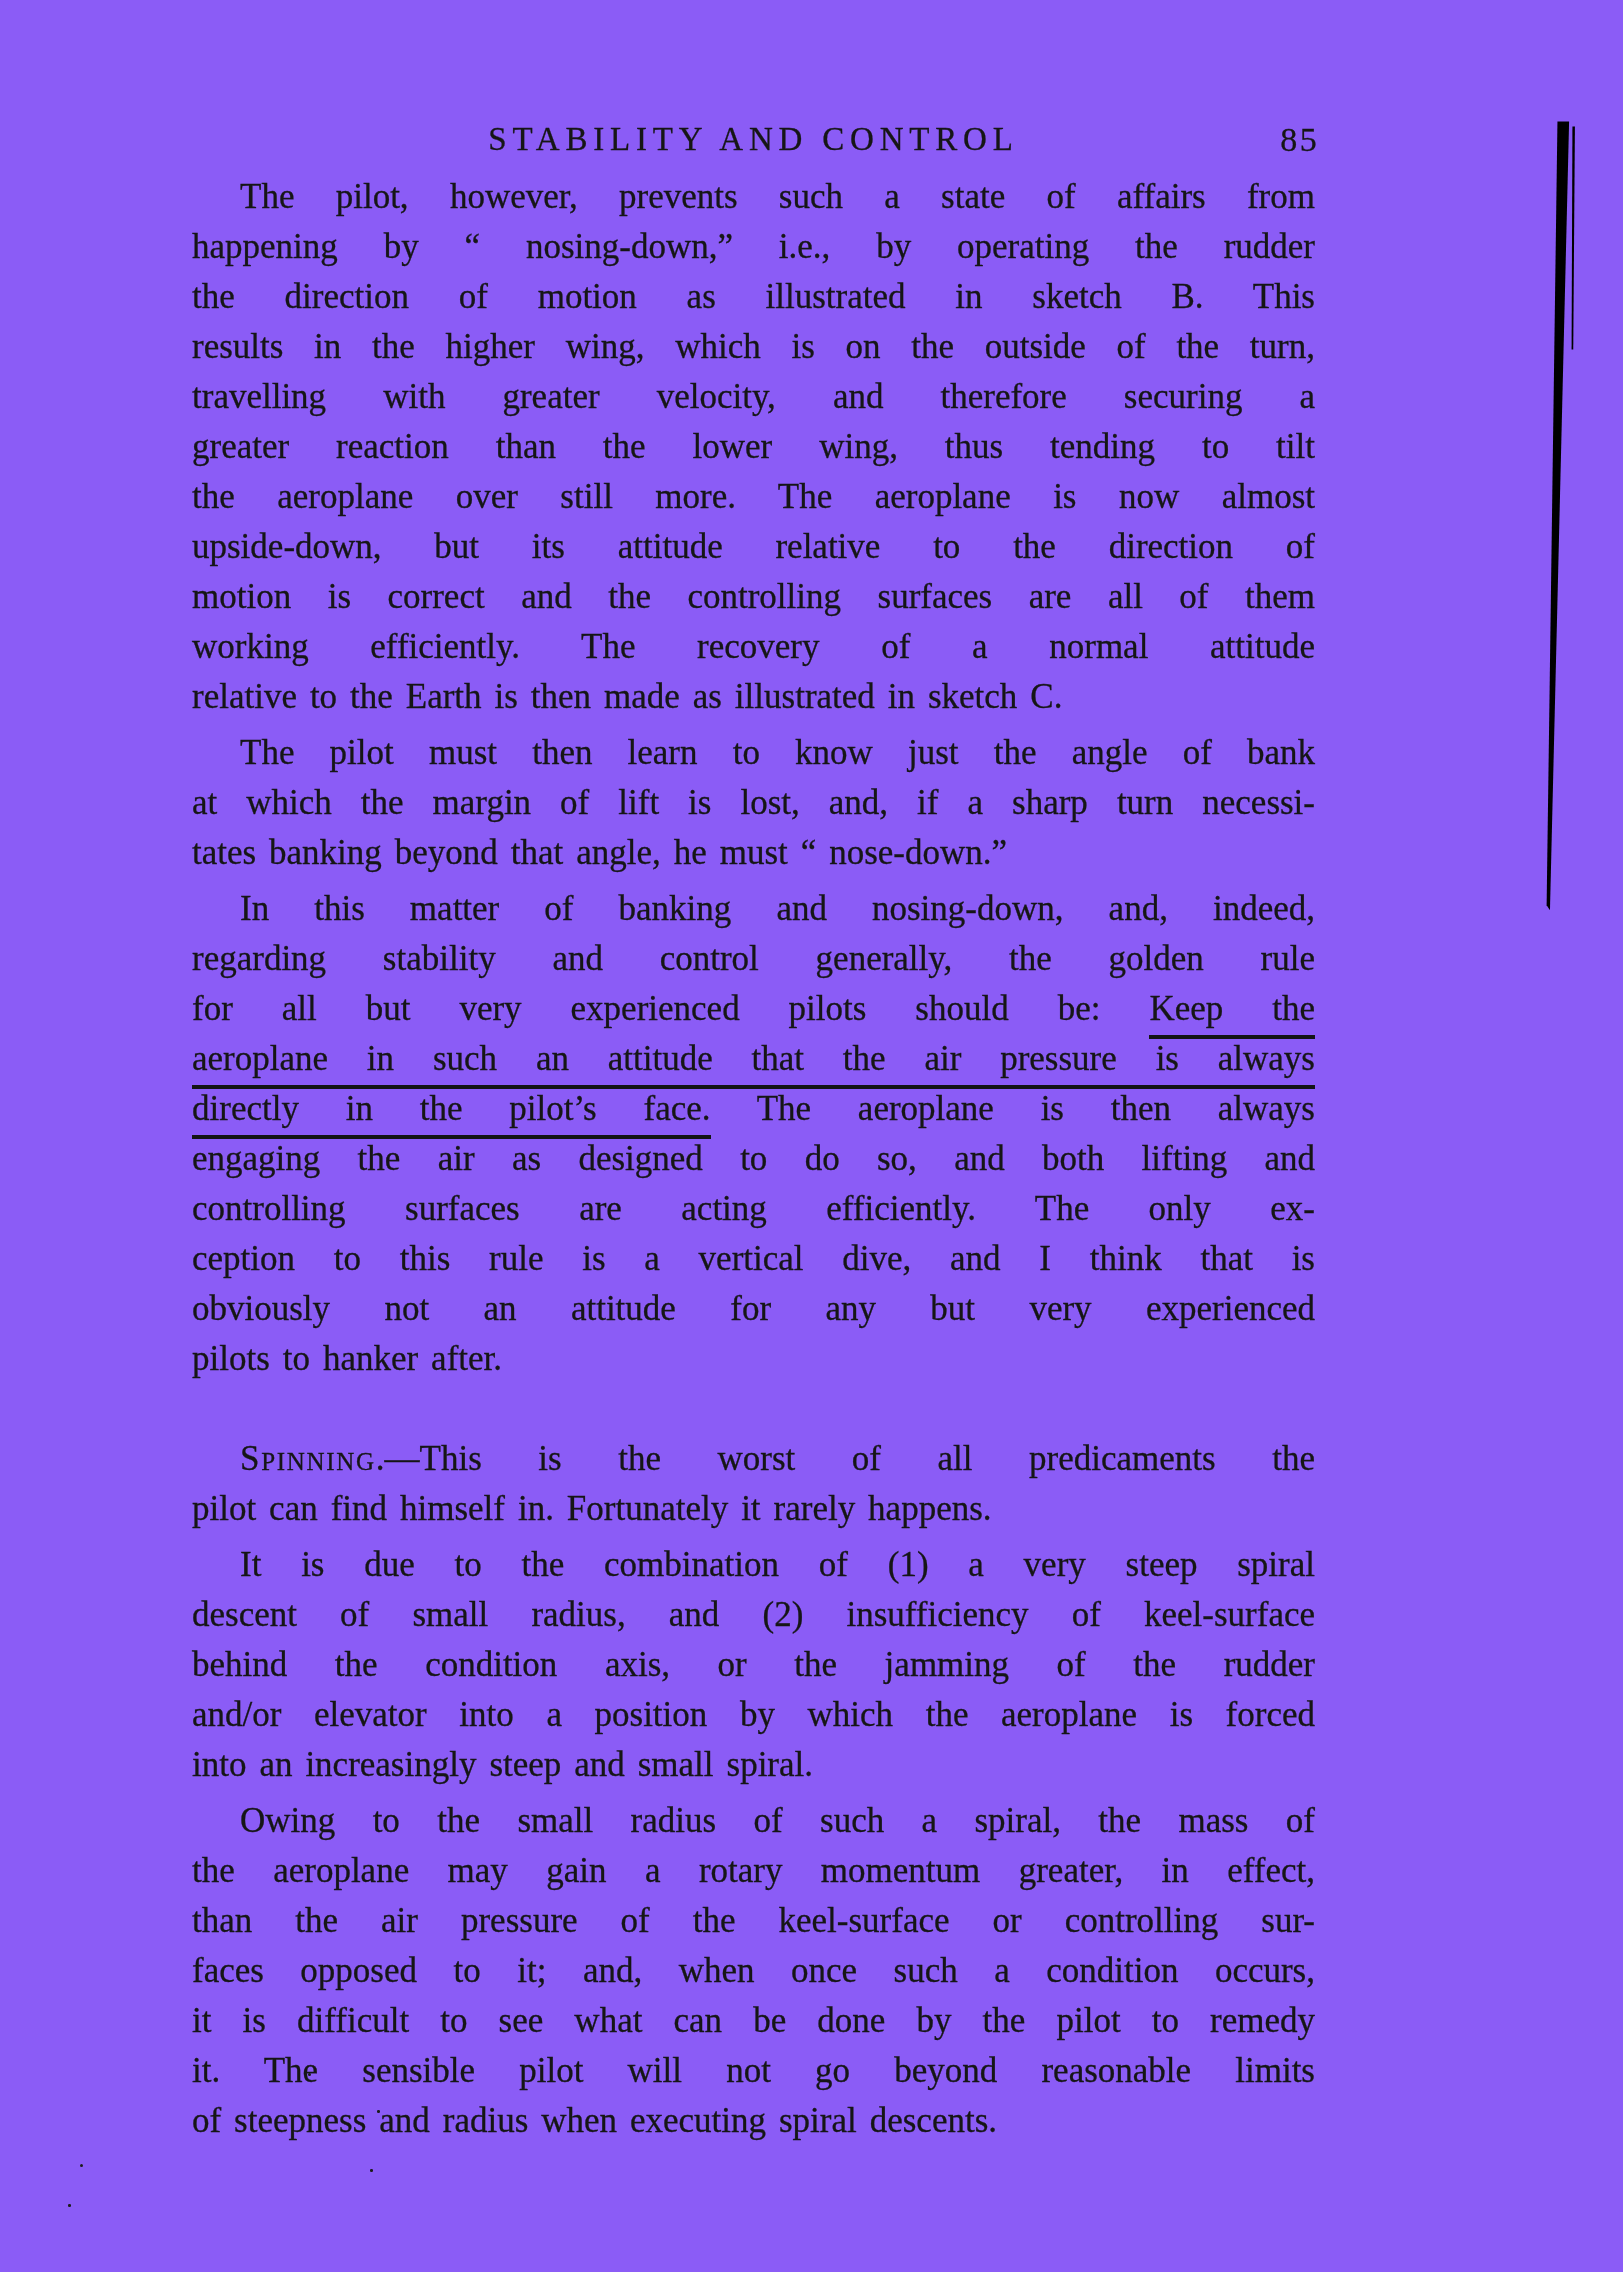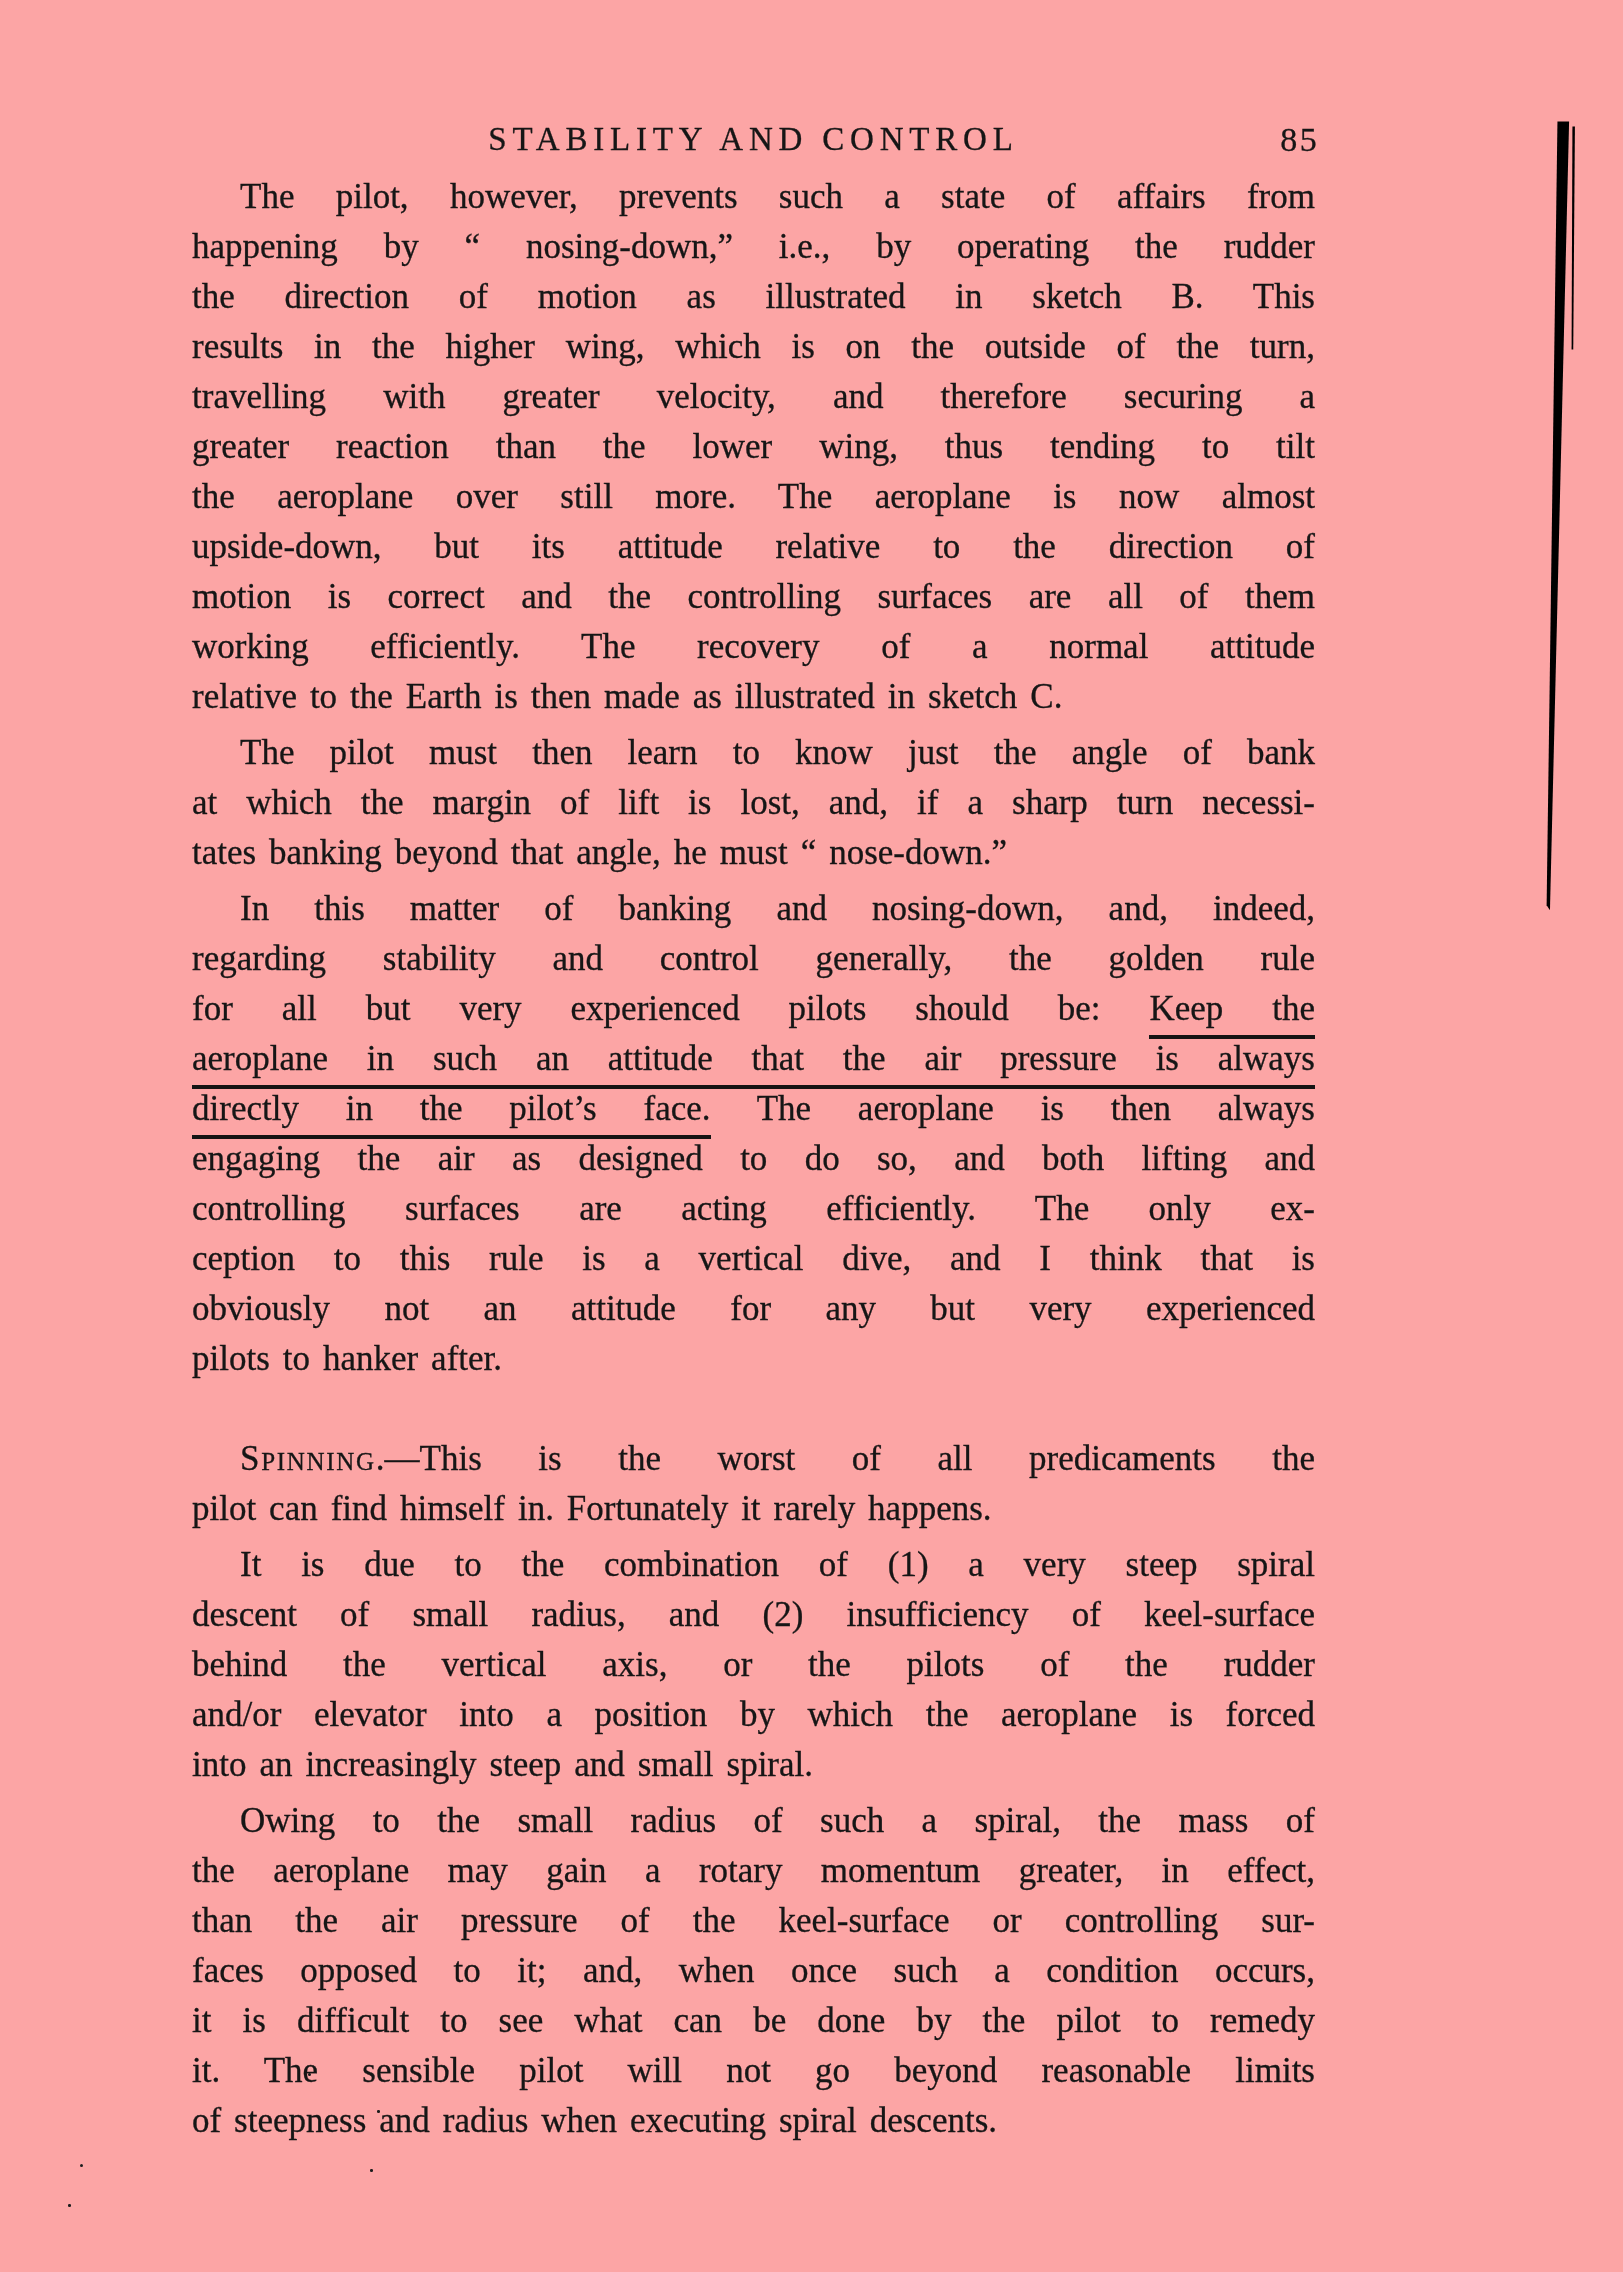--- a/index.html
+++ b/index.html
@@ -1,21 +1,21 @@
 <!DOCTYPE html>
 <html style="font-size:13.3px"><head>
 <meta charset="utf-8">
 <style>
   html, body { margin: 0; padding: 0; background: #ffffff; }
 
   .page {
     position: relative;
     width: 1624px;
     height: 2273px;
-    background: #fca5a5;
+    background: #8b5cf6;
     font-family: "Liberation Serif", "DejaVu Serif", serif;
     color: #161616;
     -webkit-text-stroke: 0.3px #161616;
     overflow: hidden;
   }
 
   .header-row {
     position: absolute;
     left: 186px;
     top: 121px;
@@ -123,21 +123,21 @@
         <div class="line"><span class="seg-plain">obviously not an attitude for any but very experienced</span></div>
         <div class="line last"><span class="seg-plain">pilots to hanker after.</span></div>
       </div>
       <div class="para space-before">
         <div class="line indent"><span class="seg-smallcaps">Spinning</span><span class="seg-plain">.—This is the worst of all predicaments the</span></div>
         <div class="line last"><span class="seg-plain">pilot can find himself in. Fortunately it rarely happens.</span></div>
       </div>
       <div class="para">
         <div class="line indent"><span class="seg-plain">It is due to the combination of (1) a very steep spiral</span></div>
         <div class="line"><span class="seg-plain">descent of small radius, and (2) insufficiency of keel-surface</span></div>
-        <div class="line"><span class="seg-plain">behind the vertical axis, or the pilots of the rudder</span></div>
+        <div class="line"><span class="seg-plain">behind the condition axis, or the jamming of the rudder</span></div>
         <div class="line"><span class="seg-plain">and/or elevator into a position by which the aeroplane is forced</span></div>
         <div class="line last"><span class="seg-plain">into an increasingly steep and small spiral.</span></div>
       </div>
       <div class="para">
         <div class="line indent"><span class="seg-plain">Owing to the small radius of such a spiral, the mass of</span></div>
         <div class="line"><span class="seg-plain">the aeroplane may gain a rotary momentum greater, in effect,</span></div>
         <div class="line"><span class="seg-plain">than the air pressure of the keel-surface or controlling sur-</span></div>
         <div class="line"><span class="seg-plain">faces opposed to it; and, when once such a condition occurs,</span></div>
         <div class="line"><span class="seg-plain">it is difficult to see what can be done by the pilot to remedy</span></div>
         <div class="line"><span class="seg-plain">it. The sensible pilot will not go beyond reasonable limits</span></div>

